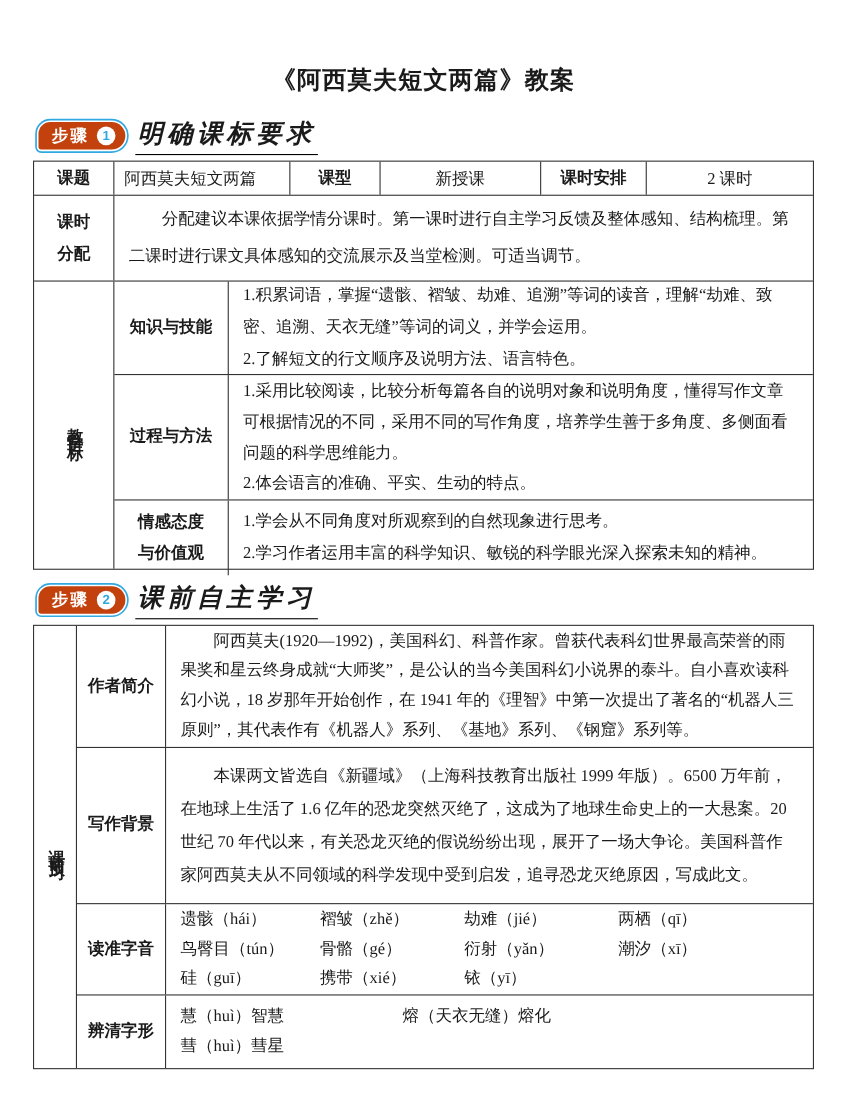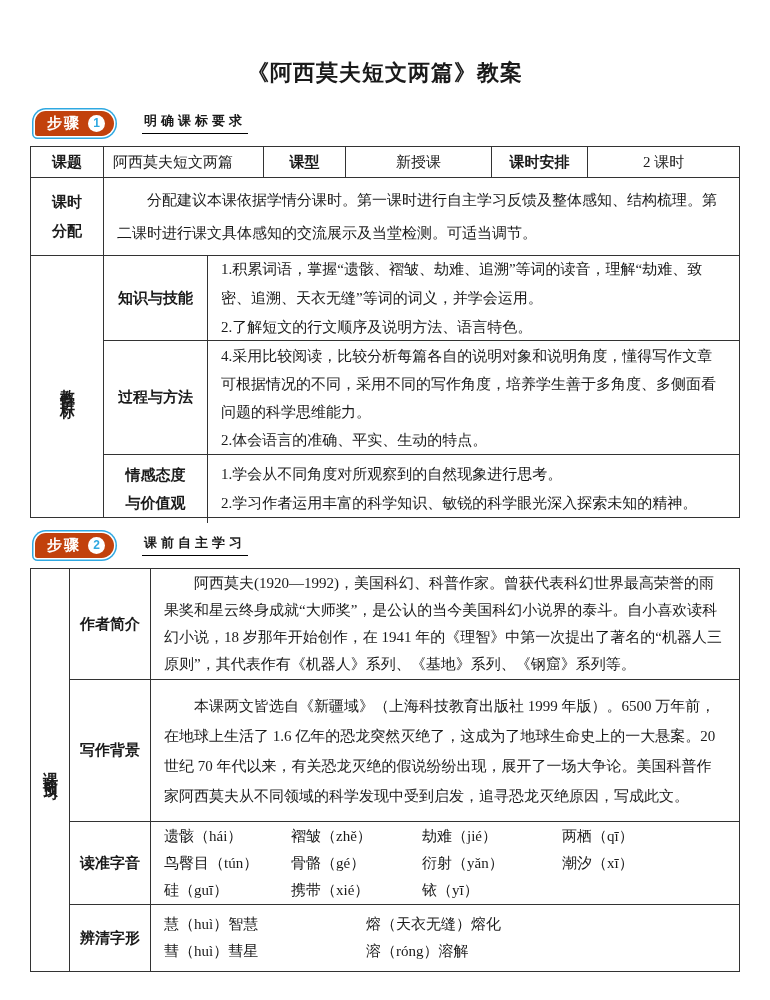--- a/index.html
+++ b/index.html
@@ -29,23 +29,23 @@
     box-shadow: 0 0 0 1.5px #fff, 0 0 0 3px #2fa8e1;
     margin-left: 3px;
     letter-spacing: 2px;
   }
   .badge .num {
     width: 17px; height: 17px; background: #fff; color: #2fa8e1;
     border-radius: 50%; display: inline-flex; align-items: center; justify-content: center;
     font-size: 12px; font-weight: 700; letter-spacing: 0;
   }
   .step-title {
-    font-family: "Liberation Sans", sans-serif; font-weight: 700; font-size: 13px;
-    letter-spacing: 4px; margin-left: 28px;
-    border-bottom: 1.6px solid #000; padding: 0 2px 3px 2px;
+    font-family: "Liberation Sans", sans-serif; font-weight: 700; font-size: 23px;
+    letter-spacing: 4px; margin-left: 9px;
+    border-bottom: 1.6px solid #000; padding: 0 2px 3px 2px; font-style: italic;
   }
 
   
   .tbl { width: 710px; border: 1.4px solid #333; }
   .trow { display: flex; }
   .trow + .trow { border-top: 1px solid #333; }
   .cell { padding: 4px 8px; }
   .bl { border-left: 1px solid #333; }
   .lab {
     font-family: "Liberation Sans", sans-serif; font-weight: 700; font-size: 15px;
@@ -114,21 +114,21 @@
         <div class="subrow" style="height:84px">
           <div class="cell lab" style="width:103px">知识与技能</div>
           <div class="content bl" style="flex:1">
             <div>1.积累词语，掌握“遗骸、褶皱、劫难、追溯”等词的读音，理解“劫难、致密、追溯、天衣无缝”等词的词义，并学会运用。</div>
             <div>2.了解短文的行文顺序及说明方法、语言特色。</div>
           </div>
         </div>
         <div class="subrow" style="height:114px">
           <div class="cell lab" style="width:103px">过程与方法</div>
           <div class="content bl" style="flex:1; line-height:28px">
-            <div>4.采用比较阅读，比较分析每篇各自的说明对象和说明角度，懂得写作文章可根据情况的不同，采用不同的写作角度，培养学生善于多角度、多侧面看问题的科学思维能力。</div>
+            <div>1.采用比较阅读，比较分析每篇各自的说明对象和说明角度，懂得写作文章可根据情况的不同，采用不同的写作角度，培养学生善于多角度、多侧面看问题的科学思维能力。</div>
             <div>2.体会语言的准确、平实、生动的特点。</div>
           </div>
         </div>
         <div class="subrow" style="flex:1">
           <div class="cell lab" style="width:103px">情感态度
 与价值观</div>
           <div class="content bl" style="flex:1">
             <div>1.学会从不同角度对所观察到的自然现象进行思考。</div>
             <div>2.学习作者运用丰富的科学知识、敏锐的科学眼光深入探索未知的精神。</div>
           </div>
@@ -185,21 +185,20 @@
           </div>
         </div>
 
         <div class="subrow" style="flex:1">
           <div class="cell lab" style="width:80px">辨清字形</div>
           <div class="content bl" style="flex:1">
             <div class="zixing-grid">
               <span>慧（huì）智慧</span>
               <span>熔（天衣无缝）熔化</span>
               <span>彗（huì）彗星</span>
-              <span>溶（róng）溶解</span>
             </div>
           </div>
         </div>
 
       </div>
     </div>
   </div>
 
 </div>
 

